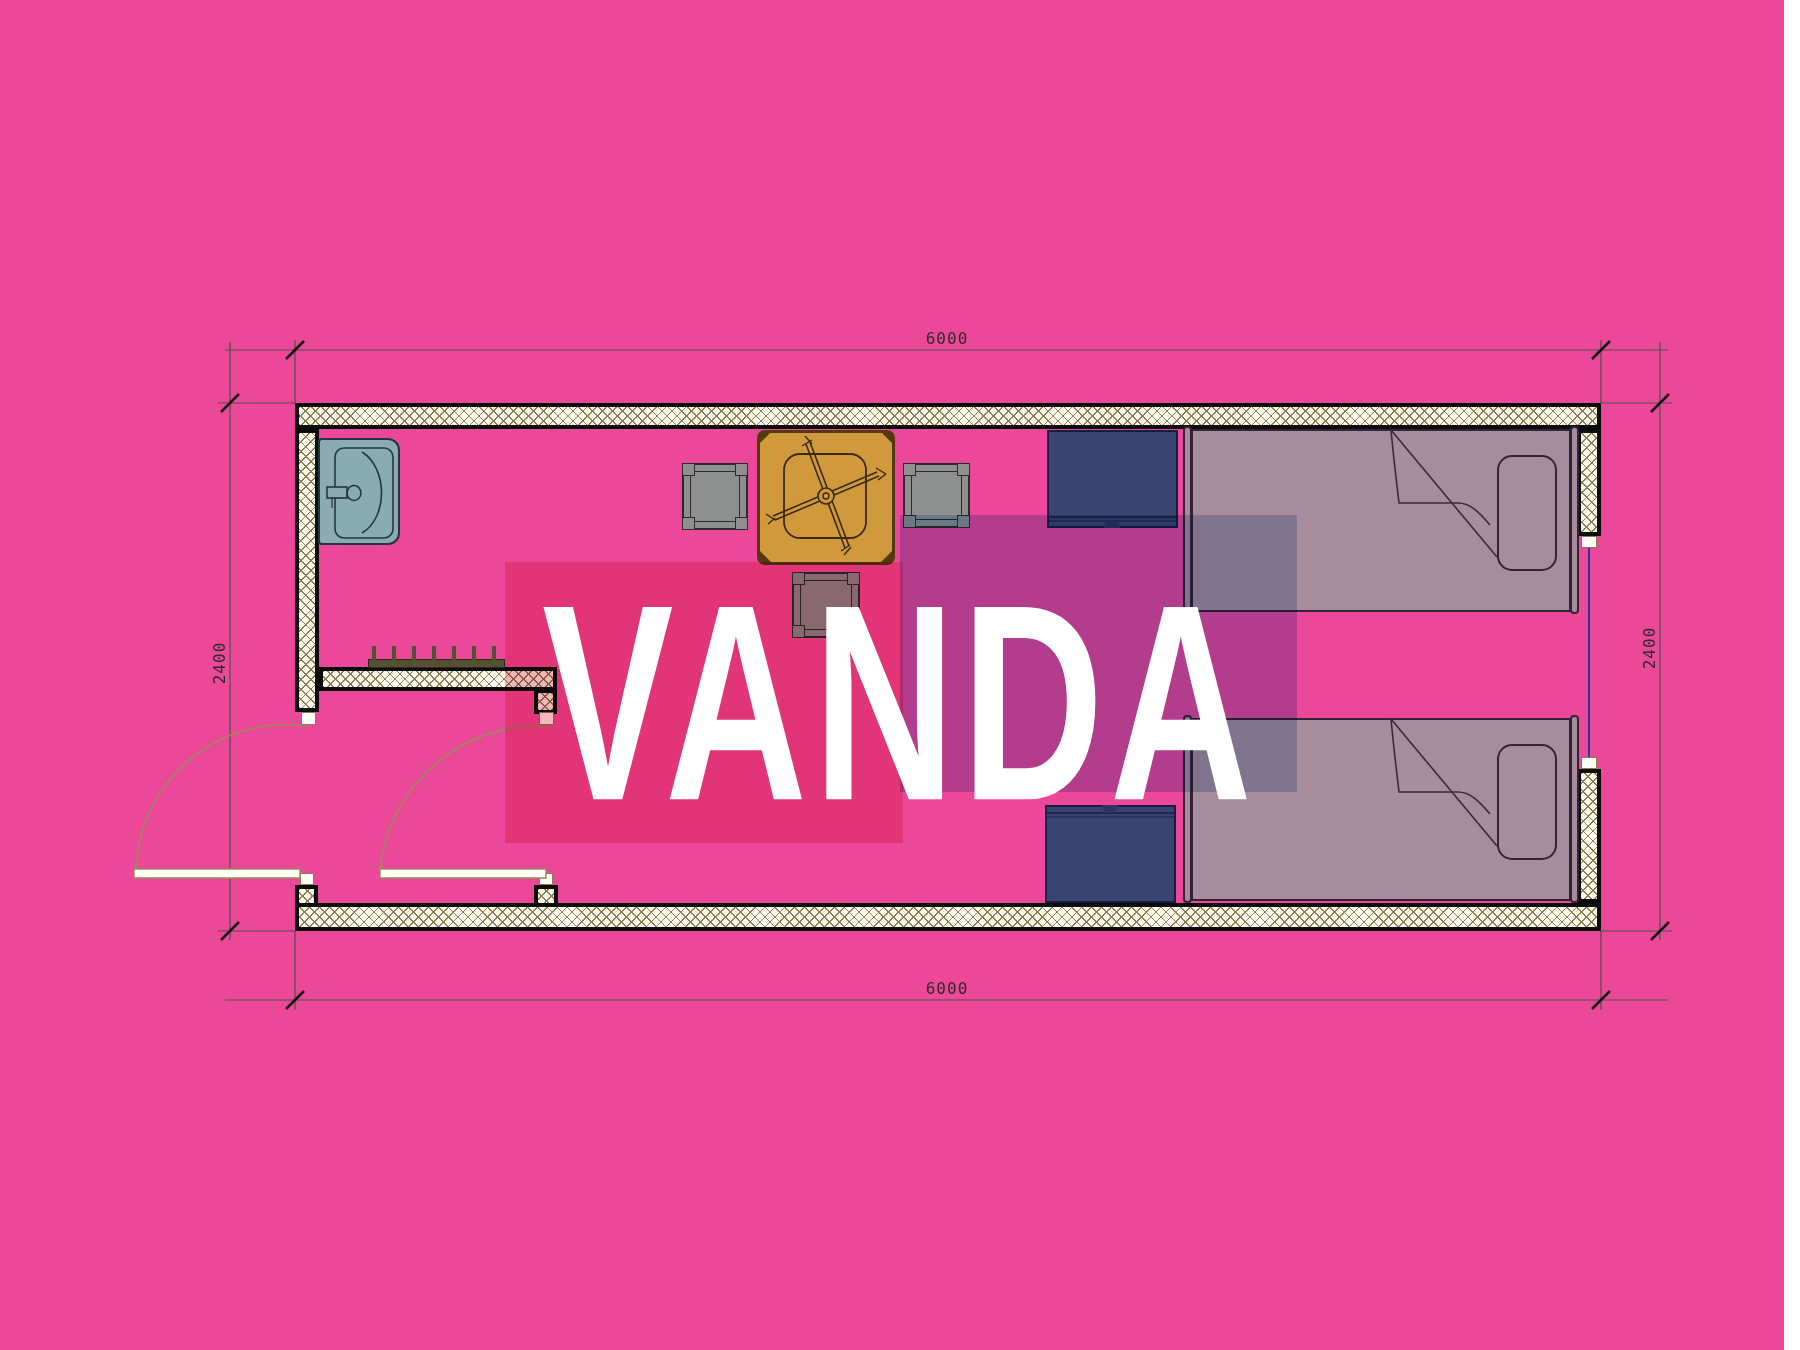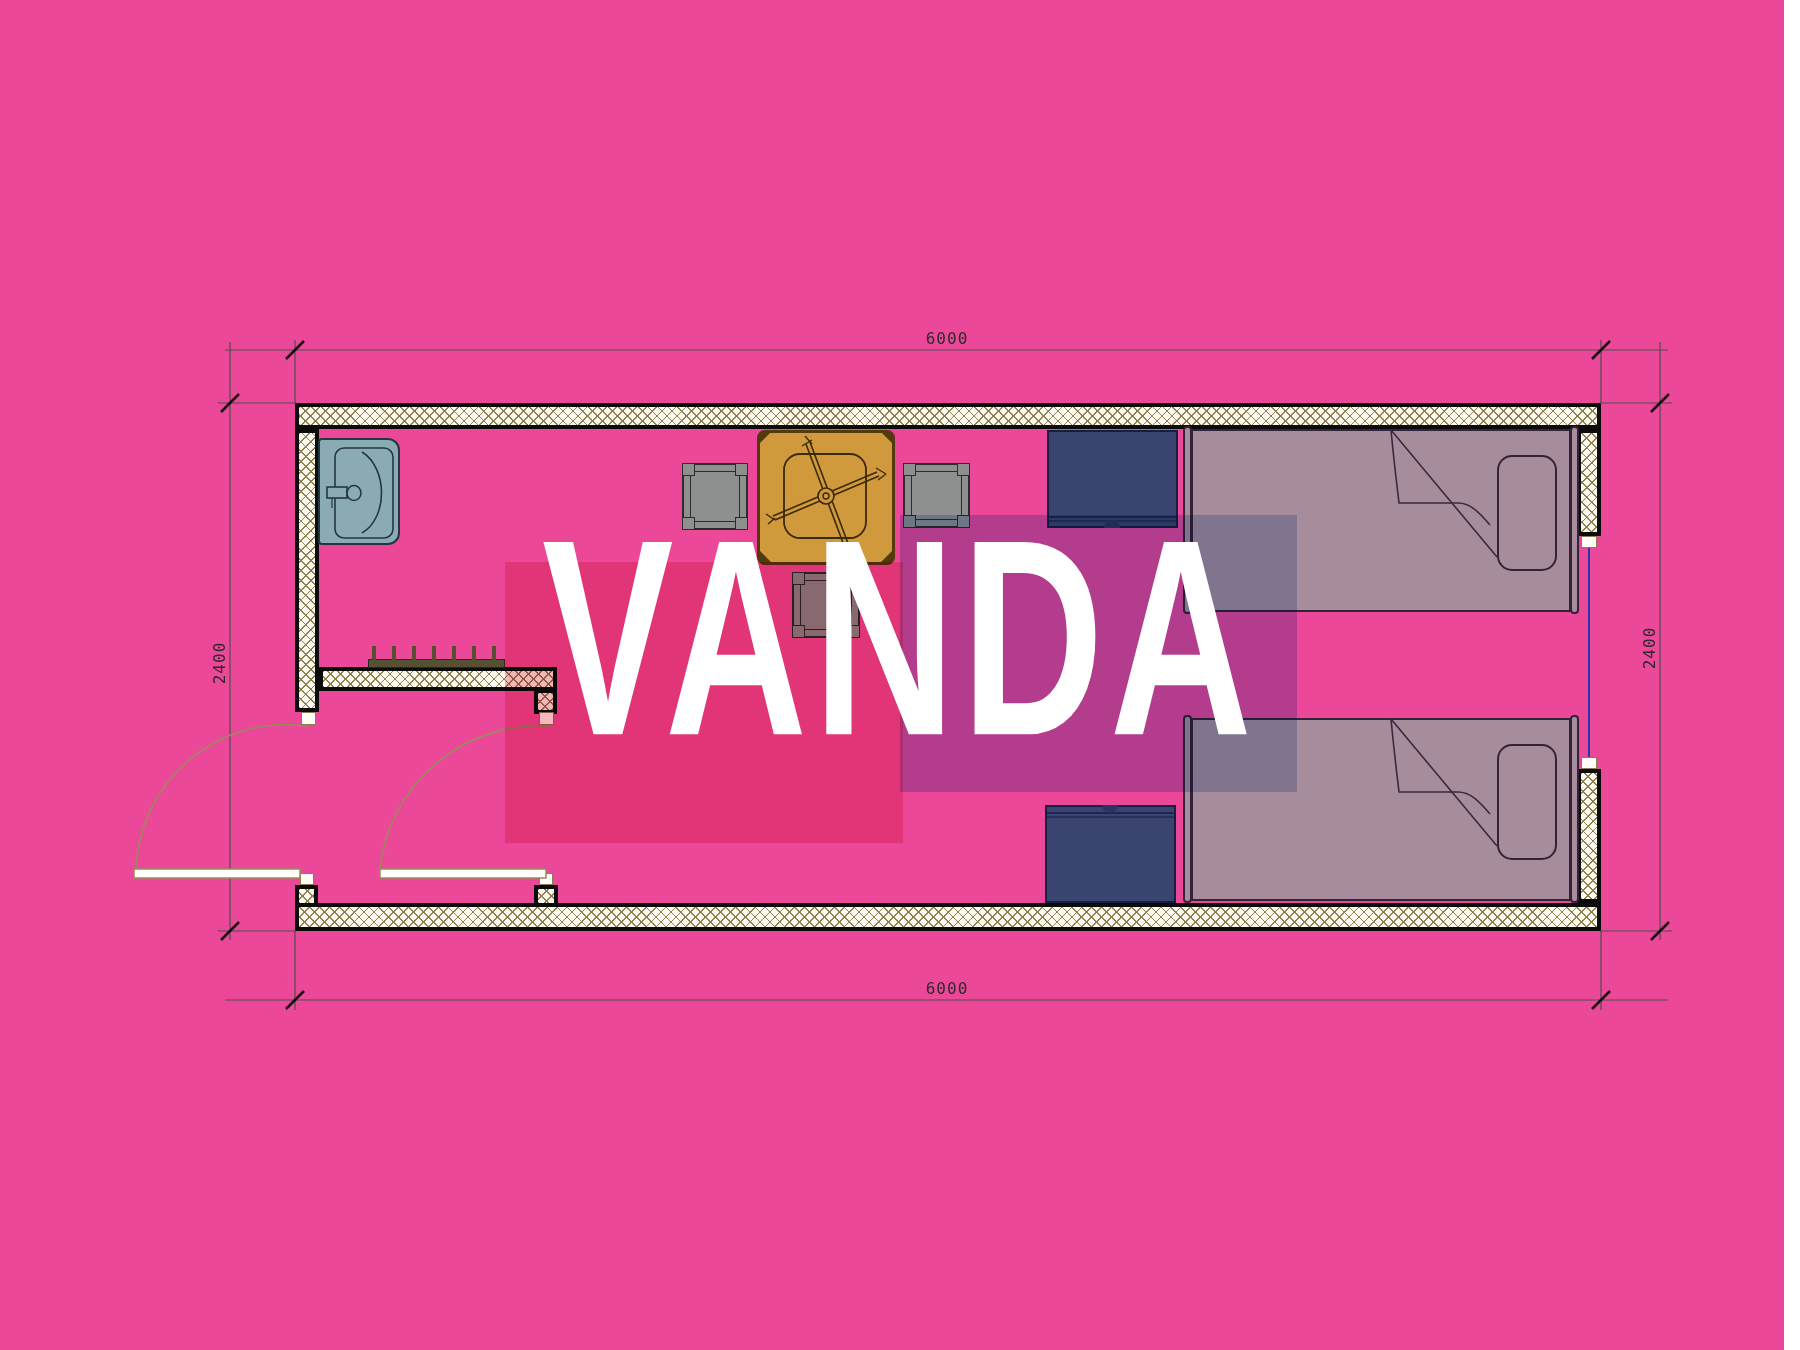--- a/index.html
+++ b/index.html
@@ -28,21 +28,21 @@
   .coatbar{position:absolute;box-sizing:border-box;background:#565033;border:1px solid #2c2817;}
   
   .dimtext{position:absolute;width:80px;height:20px;text-align:center;
            font-family:"DejaVu Sans Mono",monospace;font-size:16px;letter-spacing:1px;color:#2b2b2b;}
   .rot{transform:rotate(-90deg);transform-origin:center center;}
   
   .wm{position:absolute;mix-blend-mode:multiply;}
   #wm-pink{left:505px;top:562px;width:398px;height:281px;background:#f5b9c6;}
   #wm-blue{left:900px;top:515px;width:397px;height:277px;background:#c3d4e9;}
   #vanda{position:absolute;left:0;top:540px;width:1800px;height:262px;display:flex;
-         align-items:flex-start;justify-content:center;}
+         align-items:flex-end;justify-content:center;}
   #vanda span{color:#ffffff;font-weight:700;font-size:197px;line-height:1;letter-spacing:6px;
               transform:scaleY(1.42);white-space:nowrap;}
   svg{position:absolute;left:0;top:0;pointer-events:none;}
 </style>
 </head>
 <body>
 
 <div id="canvas">
 
   <div class="abs" style="left:0;top:0;width:1800px;height:1350px;">

